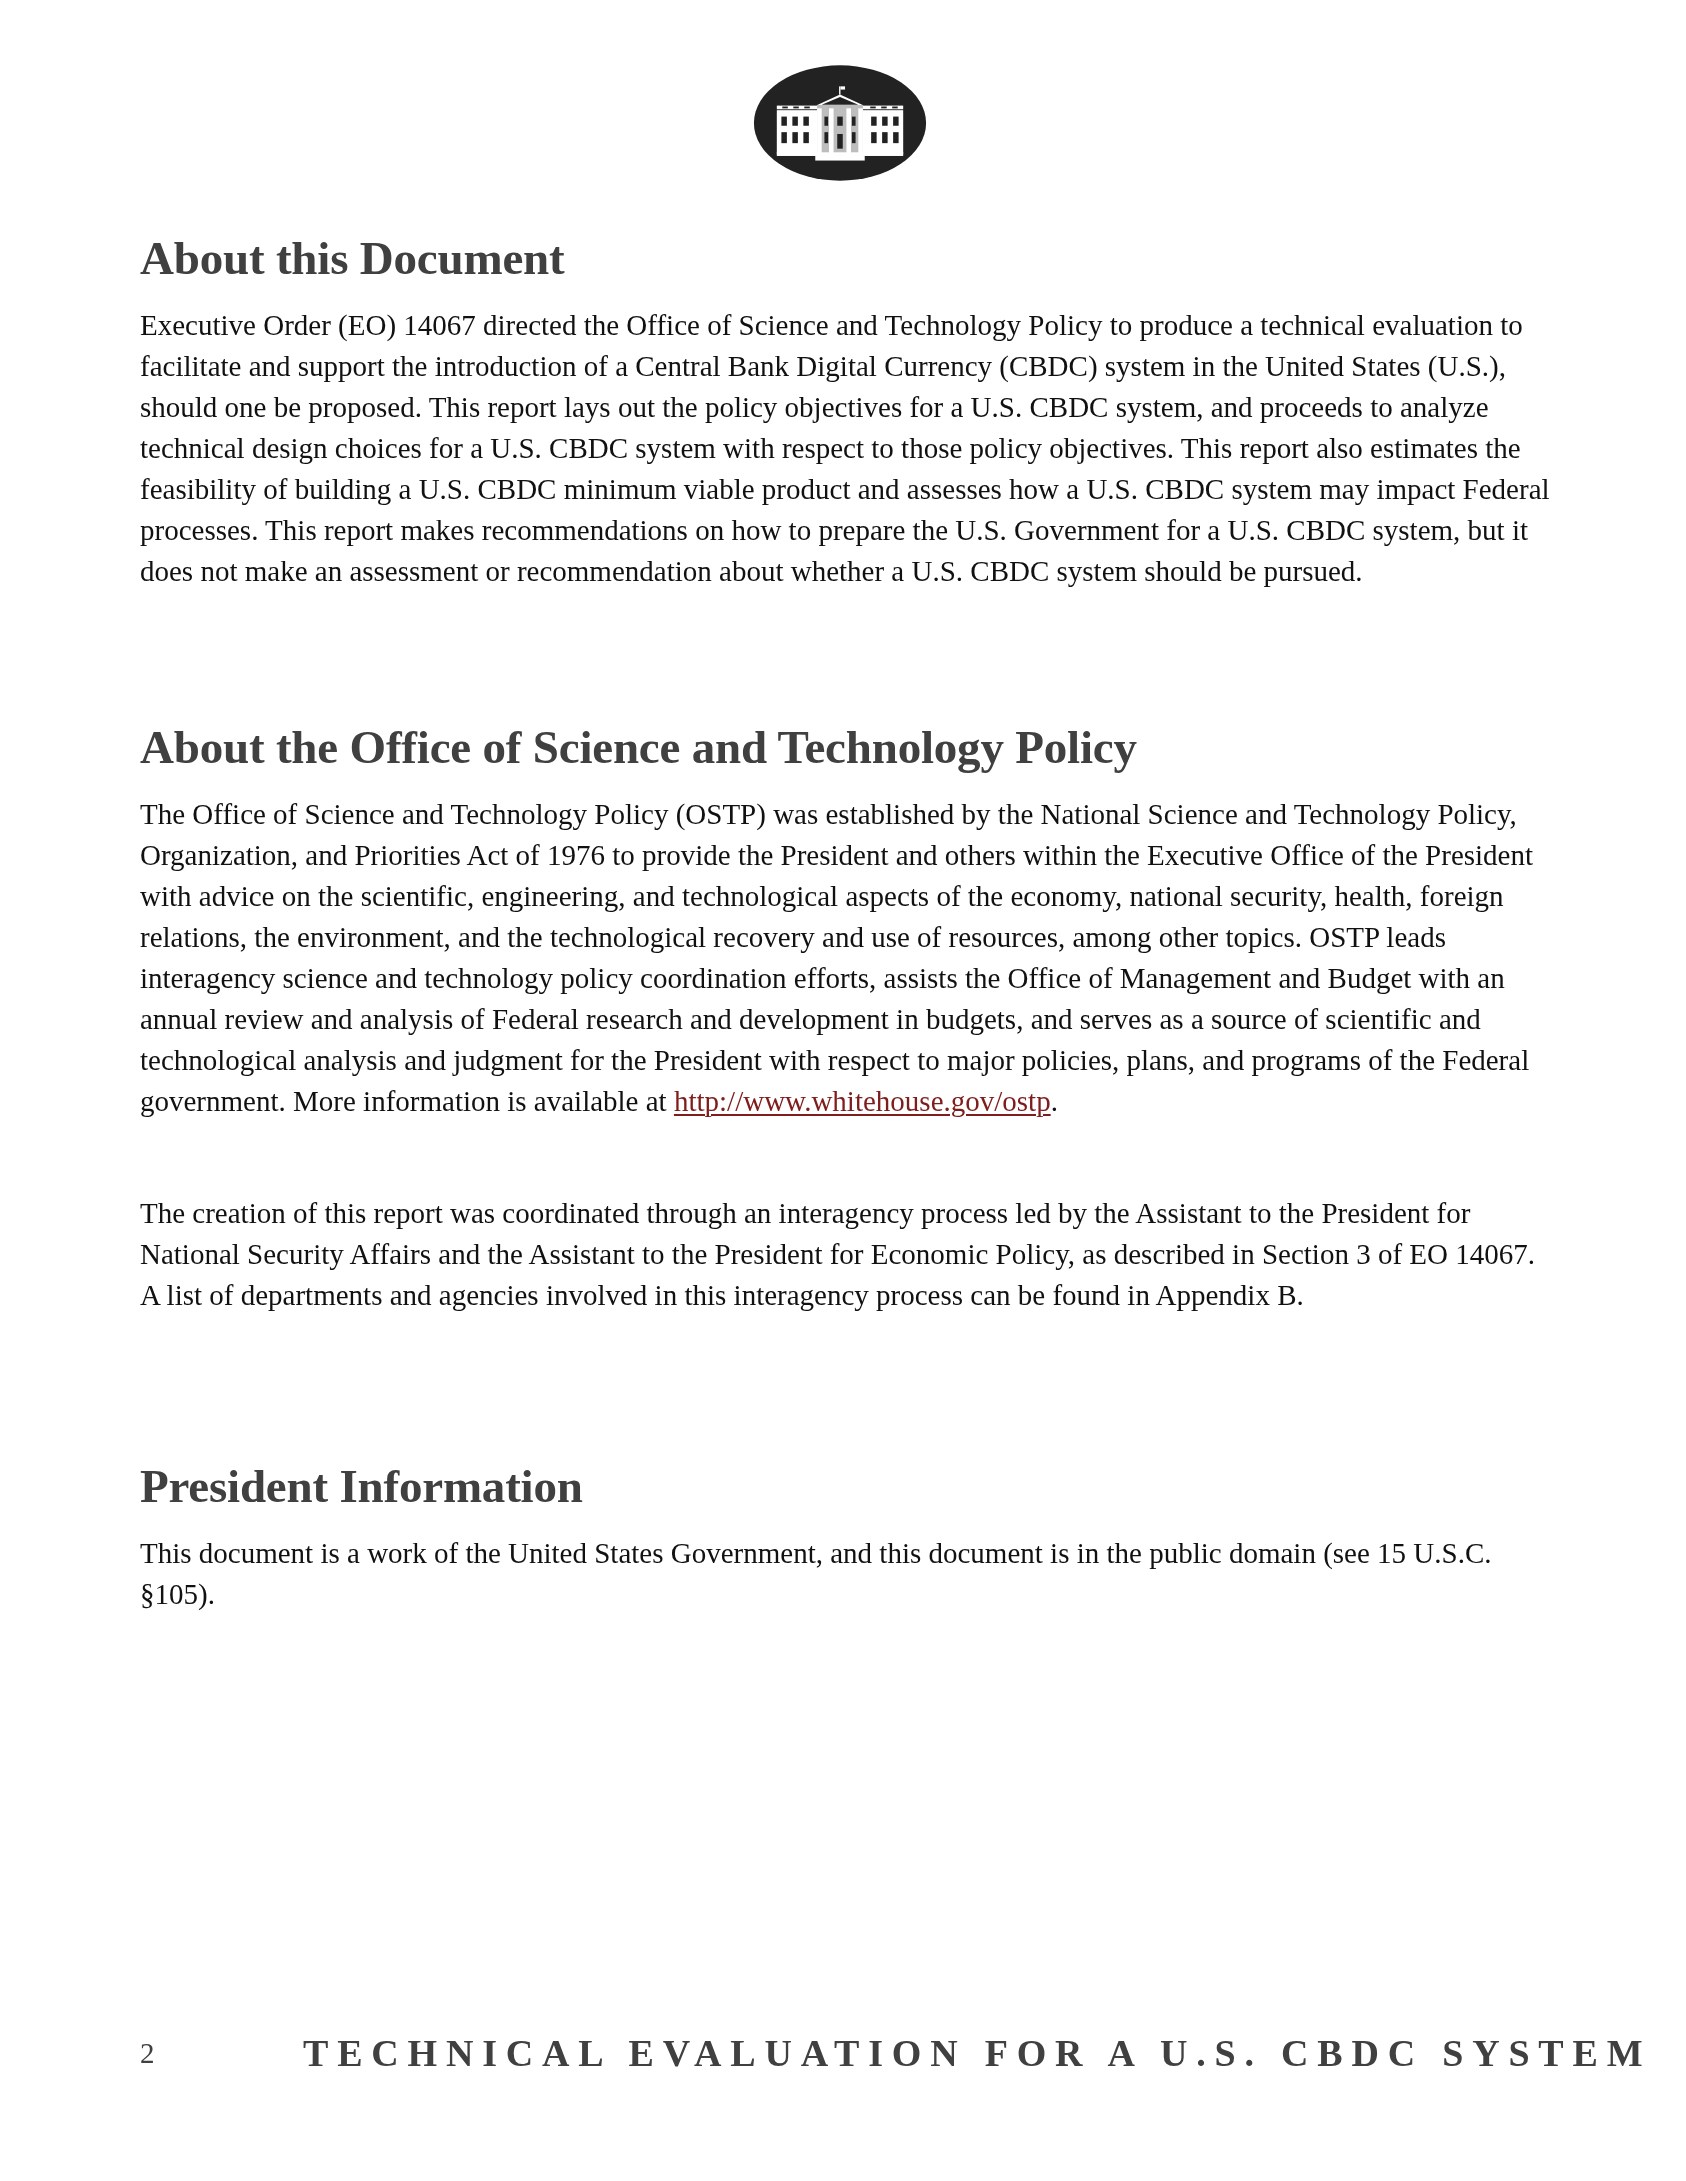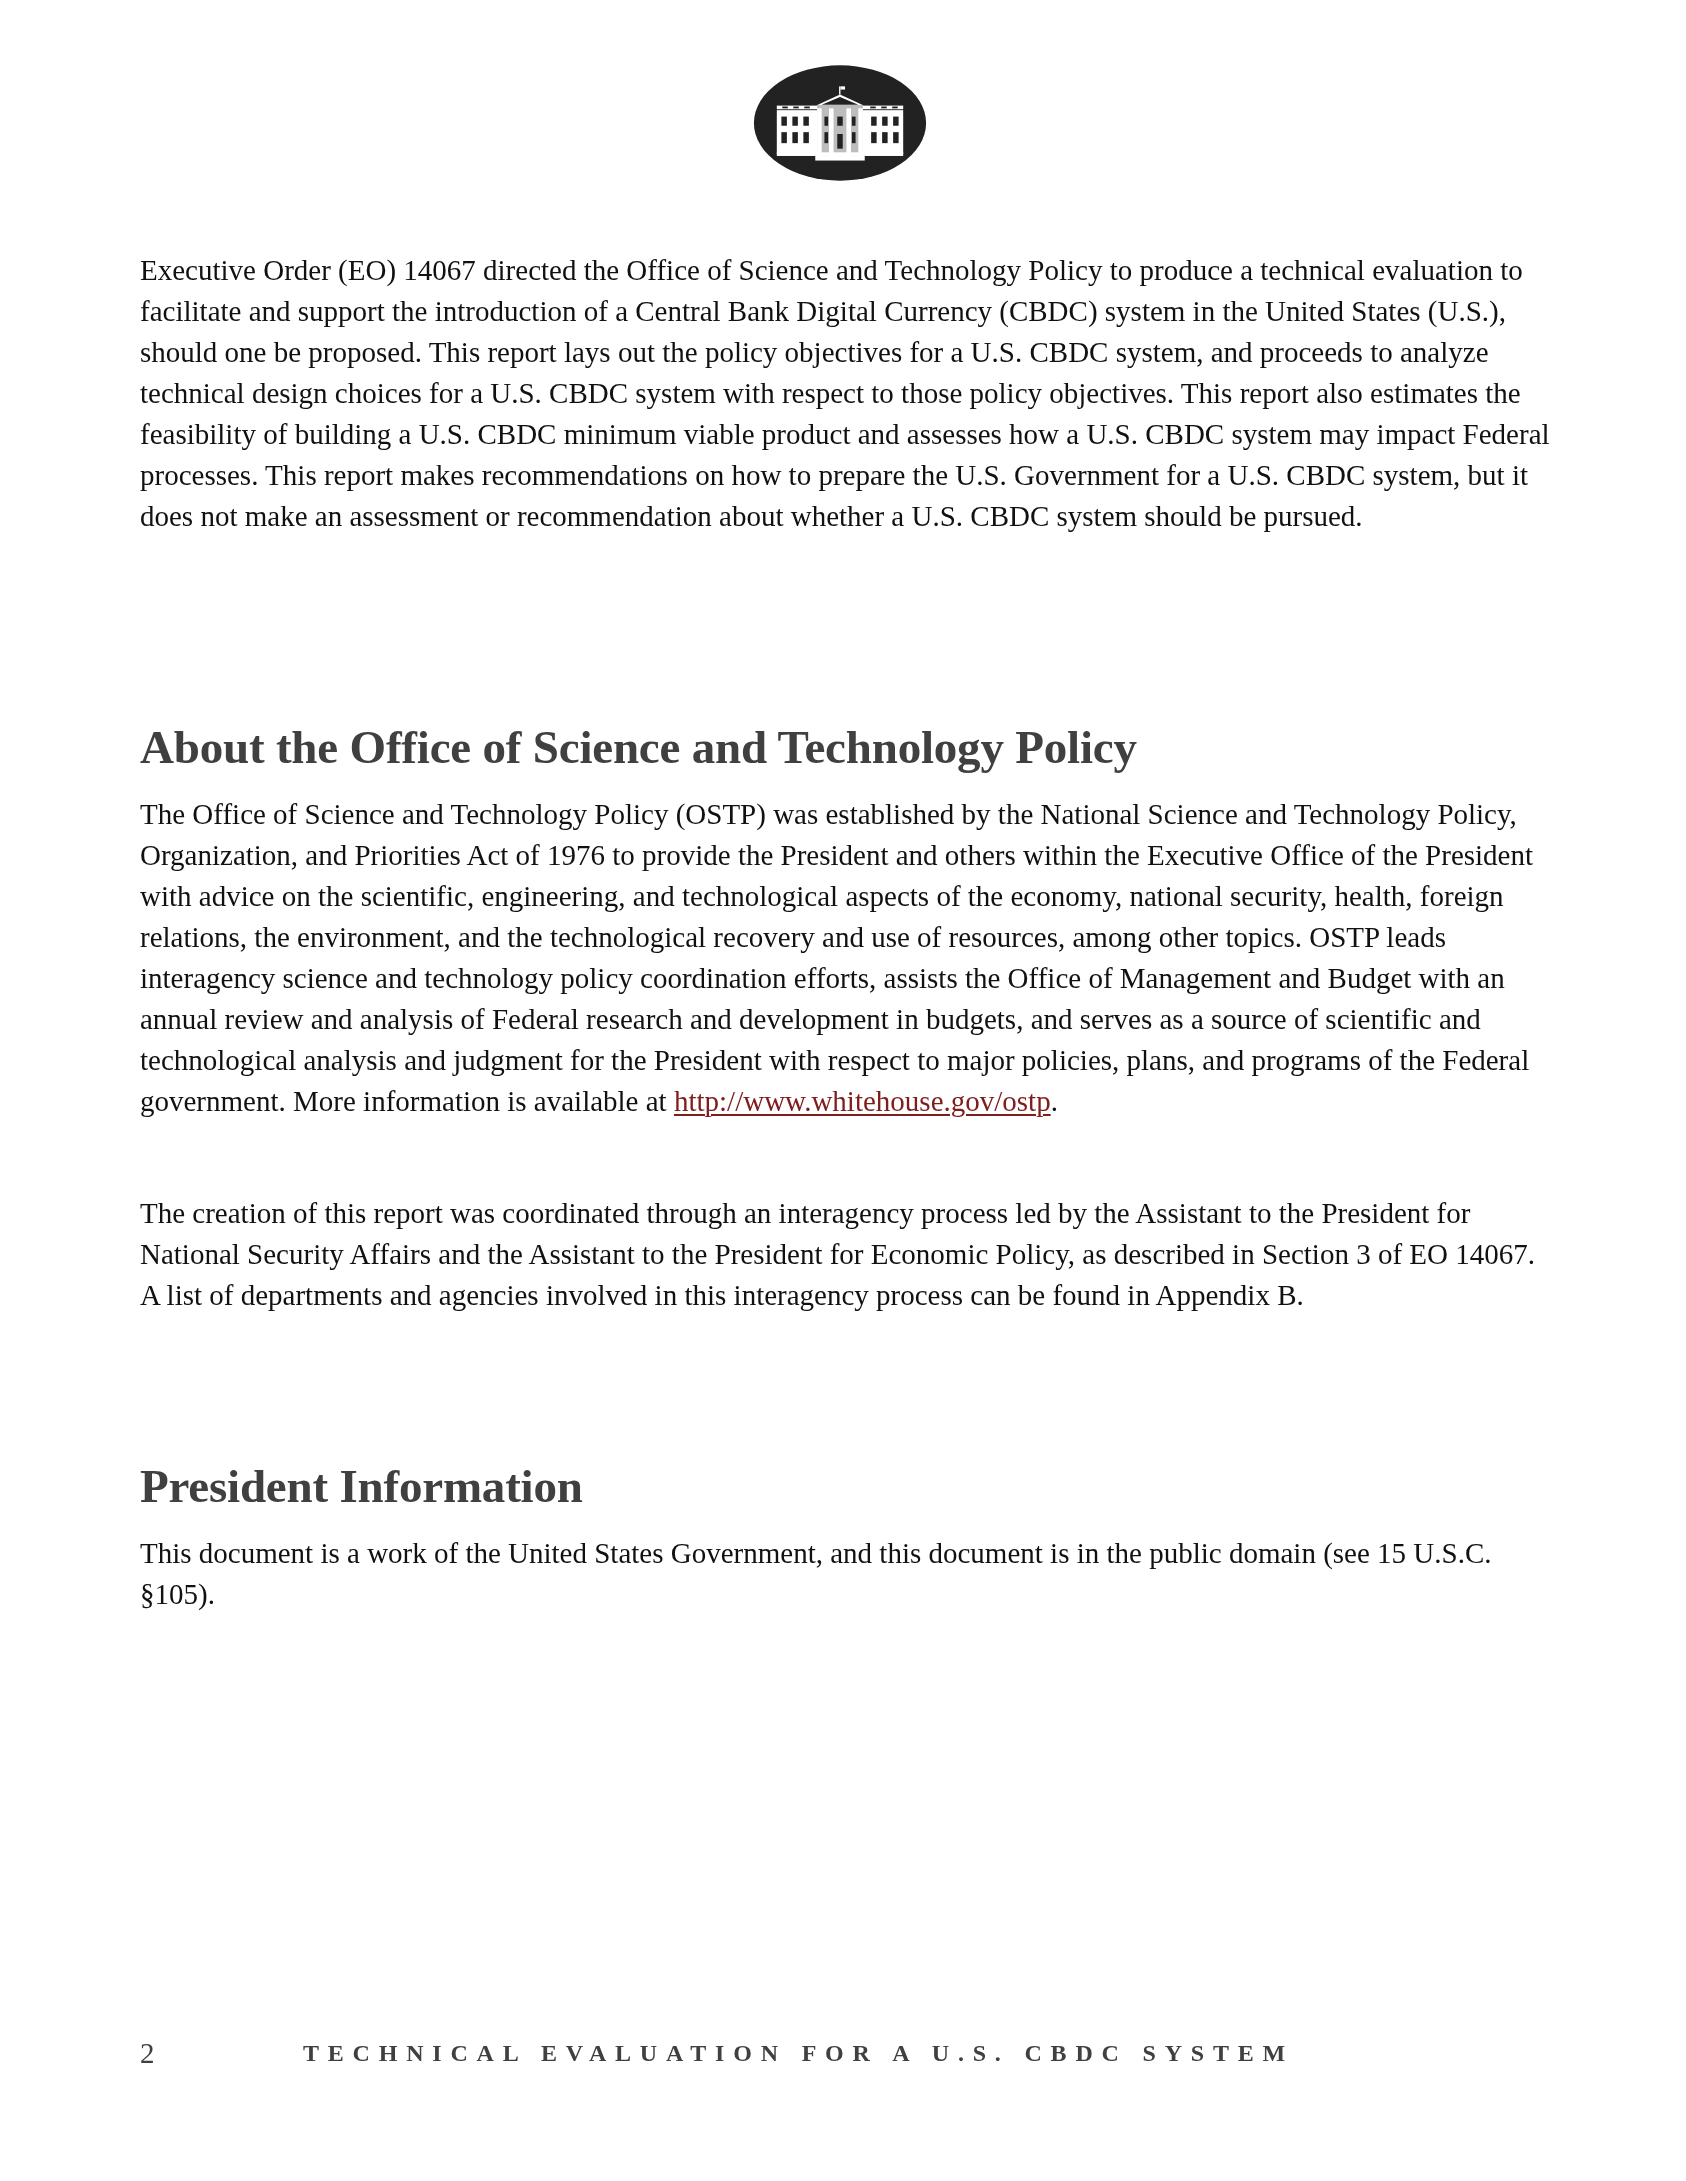--- a/index.html
+++ b/index.html
@@ -27,21 +27,21 @@
     text-underline-offset: 2.8px;
   }
   .footer {
     position: absolute; left: 140px; top: 2031px; width: 1469px; height: 44px;
     font-family: "Liberation Serif", "DejaVu Serif", serif;
   }
   .footer .page-num {
     position: absolute; left: 0; top: 0; font-size: 29px; line-height: 44px; color: #404040;
   }
   .footer .running-title {
-    position: absolute; left: 163px; top: 0; font-size: 24px; line-height: 44px;
+    position: absolute; left: 163px; top: 0; font-size: 38px; line-height: 44px;
     font-weight: bold; color: #404040; letter-spacing: 8.8px; white-space: nowrap; text-align: right;
   }
 </style>
 </head>
 <body>
 
 <div class="logo">
   <svg viewBox="0 0 190 128" xmlns="http://www.w3.org/2000/svg">
     <ellipse cx="95" cy="64" rx="94" ry="63" fill="#222222"></ellipse>
 
@@ -95,20 +95,21 @@
     </g>
 
     <rect x="26" y="96" width="138" height="4" fill="#ffffff"></rect>
     <rect x="68" y="100" width="54" height="5" fill="#ffffff"></rect>
   </svg>
 </div>
 
 <div class="content">
 
   <div class="section" style="top:231px;">
+    <h2>About this Document</h2>
     <p>Executive Order (EO) 14067 directed the Office of Science and Technology Policy to produce a technical evaluation to facilitate and support the introduction of a Central Bank Digital Currency (CBDC) system in the United States (U.S.), should one be proposed. This report lays out the policy objectives for a U.S. CBDC system, and proceeds to analyze technical design choices for a U.S. CBDC system with respect to those policy objectives. This report also estimates the feasibility of building a U.S. CBDC minimum viable product and assesses how a U.S. CBDC system may impact Federal processes. This report makes recommendations on how to prepare the U.S. Government for a U.S. CBDC system, but it does not make an assessment or recommendation about whether a U.S. CBDC system should be pursued.</p>
   </div>
 
   <div class="section" style="top:720px;">
     <h2>About the Office of Science and Technology Policy</h2>
     <p><span>The Office of Science and Technology Policy (OSTP) was established by the National Science and Technology Policy, Organization, and Priorities Act of 1976 to provide the President and others within the Executive Office of the President with advice on the scientific, engineering, and technological aspects of the economy, national security, health, foreign relations, the environment, and the technological recovery and use of resources, among other topics. OSTP leads interagency science and technology policy coordination efforts, assists the Office of Management and Budget with an annual review and analysis of Federal research and development in budgets, and serves as a source of scientific and technological analysis and judgment for the President with respect to major policies, plans, and programs of the Federal government. More information is available at </span><a class="link" href="#">http://www.whitehouse.gov/ostp</a><span>.</span></p>
   </div>
 
   <div class="section" style="top:1174px;">
     <p>The creation of this report was coordinated through an interagency process led by the Assistant to the President for National Security Affairs and the Assistant to the President for Economic Policy, as described in Section 3 of EO 14067. A list of departments and agencies involved in this interagency process can be found in Appendix B.</p>

